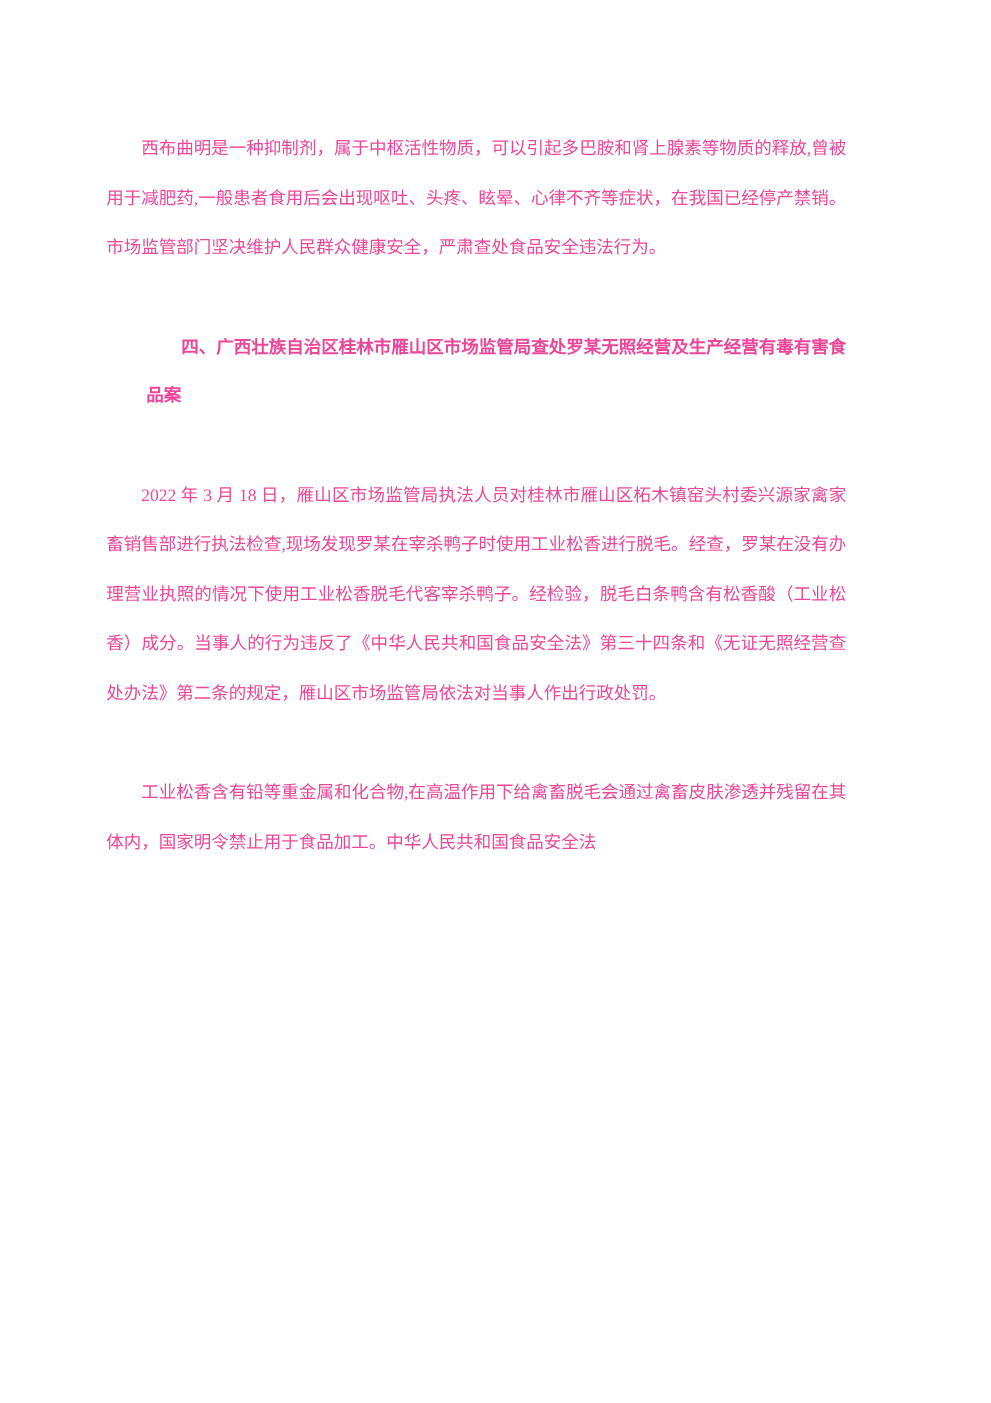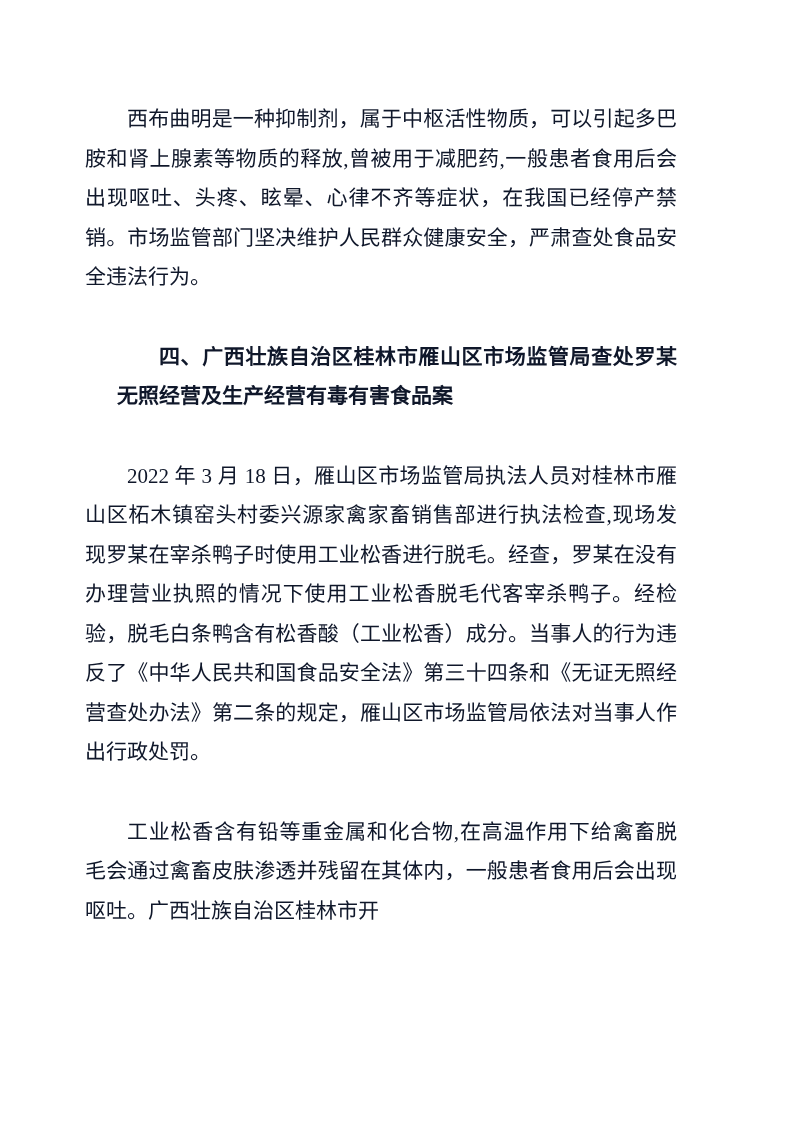--- a/index.html
+++ b/index.html
@@ -17,23 +17,23 @@
   .page {
     box-sizing: border-box;
     width: 793px;
     height: 1122px;
     padding: 100px 116px 40px 85px;
     background: #ffffff;
     color: #000000;
   }
   .page p {
     margin: 0;
-    font-size: 21px;
+    font-size: 14px;
     line-height: 39.5px;
-    color: #0f172a;
+    color: #ec4899;
     text-align: justify;
     text-justify: inter-ideograph;
     text-indent: 2em;
     word-break: break-all;
     overflow-wrap: break-word;
   }
   .page p + p {
     margin-top: 40px;
   }
   .page p.heading {
@@ -45,14 +45,14 @@
 <body>
 
 <div class="page">
   <p class="body-para">西布曲明是一种抑制剂，属于中枢活性物质，可以引起多巴胺和肾上腺素等物质的释放,曾被用于减肥药,一般患者食用后会出现呕吐、头疼、眩晕、心律不齐等症状，在我国已经停产禁销。市场监管部门坚决维护人民群众健康安全，严肃查处食品安全违法行为。</p>
 
   <p class="heading">四、广西壮族自治区桂林市雁山区市场监管局查处罗某无照经营及生产经营有毒有害食品案</p>
 
 
   <p class="body-para">2022 年 3 月 18 日，雁山区市场监管局执法人员对桂林市雁山区柘木镇窑头村委兴源家禽家畜销售部进行执法检查,现场发现罗某在宰杀鸭子时使用工业松香进行脱毛。经查，罗某在没有办理营业执照的情况下使用工业松香脱毛代客宰杀鸭子。经检验，脱毛白条鸭含有松香酸（工业松香）成分。当事人的行为违反了《中华人民共和国食品安全法》第三十四条和《无证无照经营查处办法》第二条的规定，雁山区市场监管局依法对当事人作出行政处罚。</p>
 
-  <p class="body-para">工业松香含有铅等重金属和化合物,在高温作用下给禽畜脱毛会通过禽畜皮肤渗透并残留在其体内，一般患者食用后会出现呕吐。广西壮族自治区桂林市开</p>
+  <p class="body-para">工业松香含有铅等重金属和化合物,在高温作用下给禽畜脱毛会通过禽畜皮肤渗透并残留在其体内，国家明令禁止用于食品加工。中华人民共和国食品安全法</p>
 </div>
 
 </body></html>

